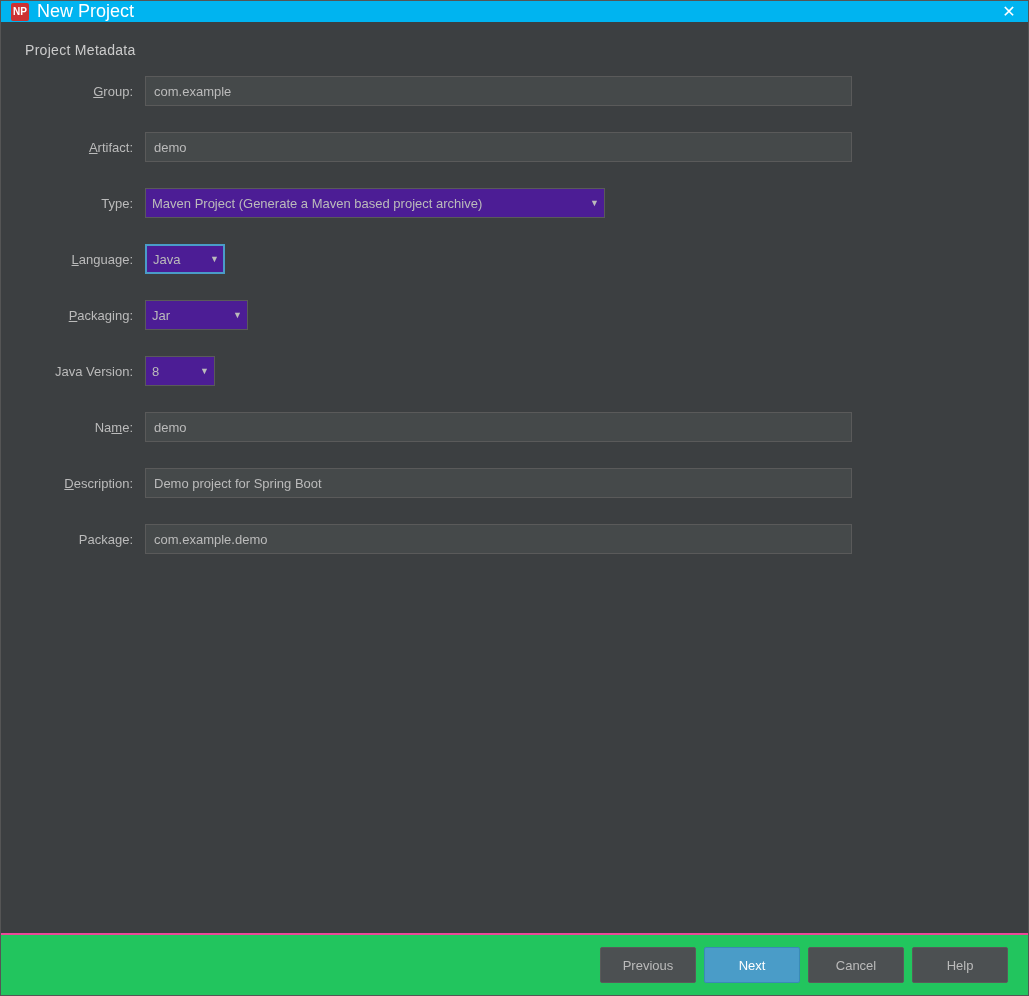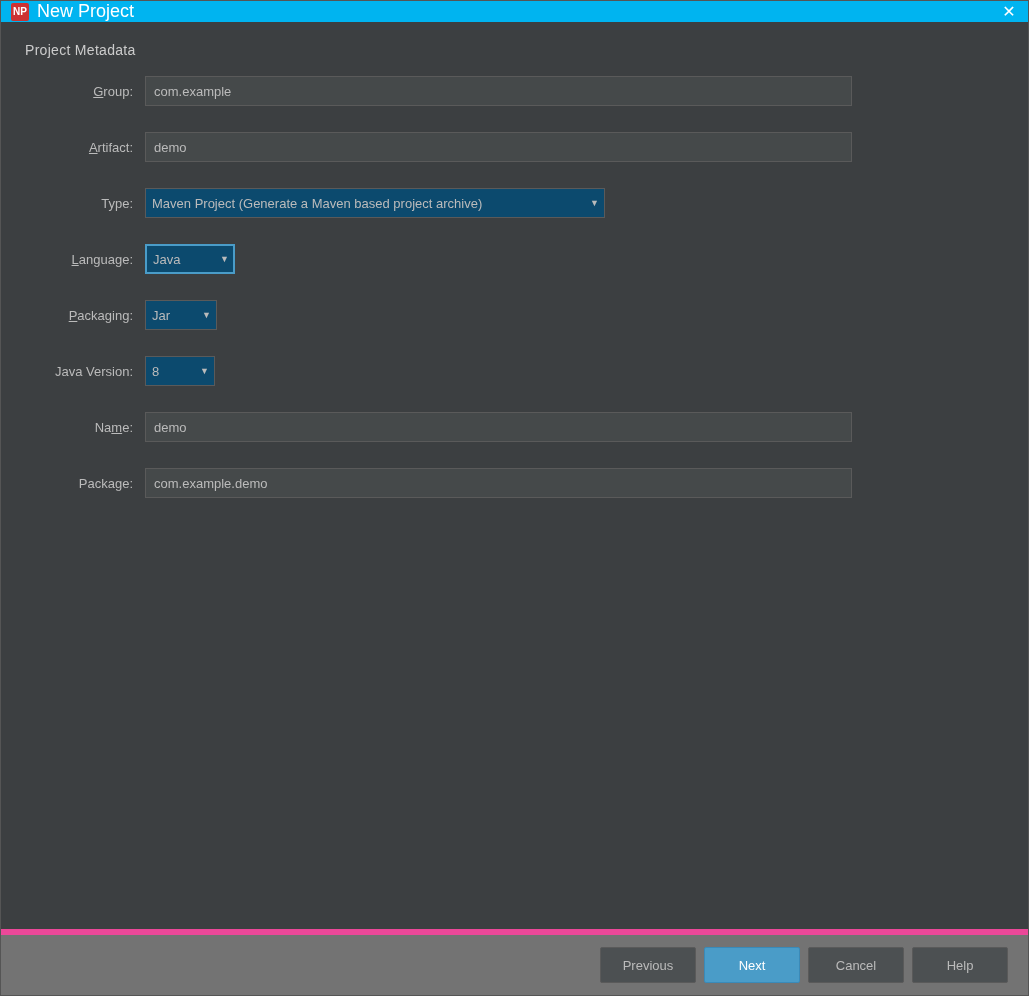--- a/index.html
+++ b/index.html
@@ -116,21 +116,21 @@
       color: #bbbbbb;
       font-size: 13px;
       padding: 5px 8px;
       height: 30px;
       flex: 1;
       max-width: 707px;
       outline: none;
     }
 
     .form-select {
-      background: #0c4a6e;
+      background: #4c1d95;
       border: 1px solid #5a5a5a;
       color: #bbbbbb;
       font-size: 13px;
       padding: 4px 6px;
       height: 30px;
       outline: none;
       cursor: pointer;
       appearance: none;
       -webkit-appearance: none;
       padding-right: 24px;
@@ -150,41 +150,41 @@
       color: #bbbbbb;
       font-size: 9px;
       pointer-events: none;
     }
 
     .select-type {
       width: 460px;
     }
 
     .select-language {
-      width: 90px;
+      width: 80px;
       border: 2px solid #4a9cc8;
     }
 
     .select-packaging {
-      width: 72px;
+      width: 103px;
     }
 
     .select-java {
       width: 70px;
     }
 
     .footer {
       display: flex;
       align-items: center;
       justify-content: flex-end;
       padding: 12px 20px;
       gap: 8px;
-      border-top: 6px solid #ec4899;
-      flex-shrink: 0;
-      background: #737373;
+      border-top: 2px solid #ec4899;
+      flex-shrink: 0;
+      background: #22c55e;
     }
 
     .btn {
       height: 36px;
       min-width: 96px;
       padding: 0 16px;
       font-size: 13px;
       border: 1px solid #5a5a5a;
       cursor: pointer;
       background: #4c5052;
@@ -265,20 +265,24 @@
         </select>
       </div>
     </div>
 
 
     <div class="form-row">
       <label class="form-label">Na<span class="underline">m</span>e:</label>
       <input class="form-input" type="text" value="demo" style="">
     </div>
 
+    <div class="form-row">
+      <label class="form-label"><span class="underline">D</span>escription:</label>
+      <input class="form-input" type="text" value="Demo project for Spring Boot" style="">
+    </div>
 
     <div class="form-row">
       <label class="form-label">Package:</label>
       <input class="form-input" type="text" value="com.example.demo" style="">
     </div>
 
   </div>
 
   <div class="footer">
     <button class="btn">Previous</button>

